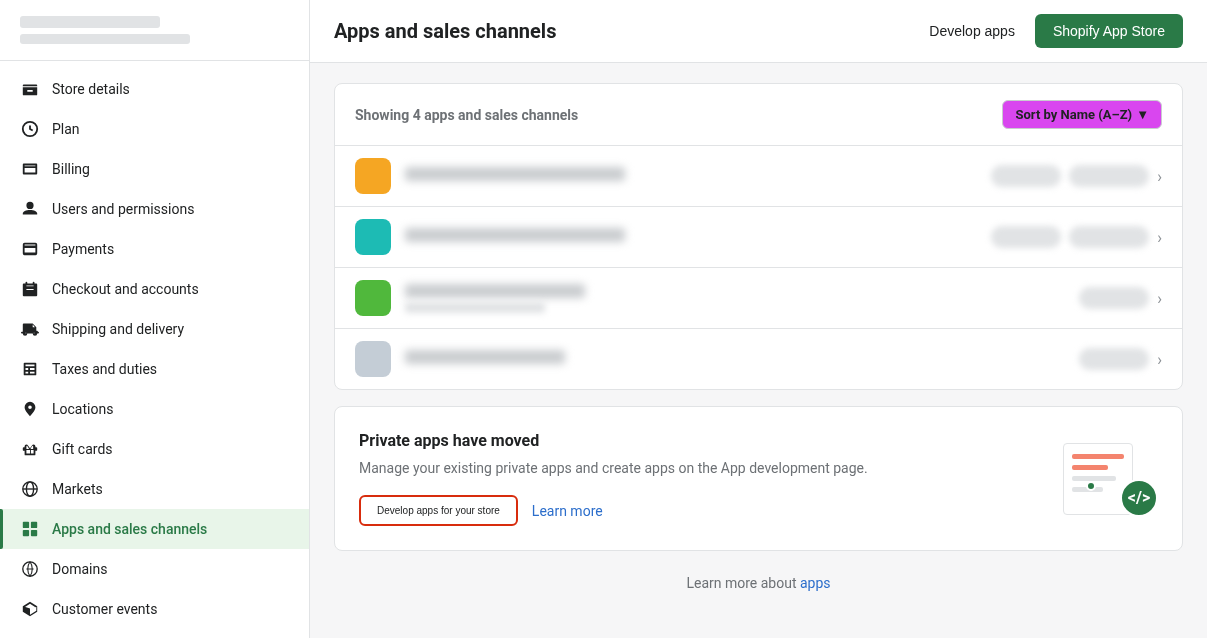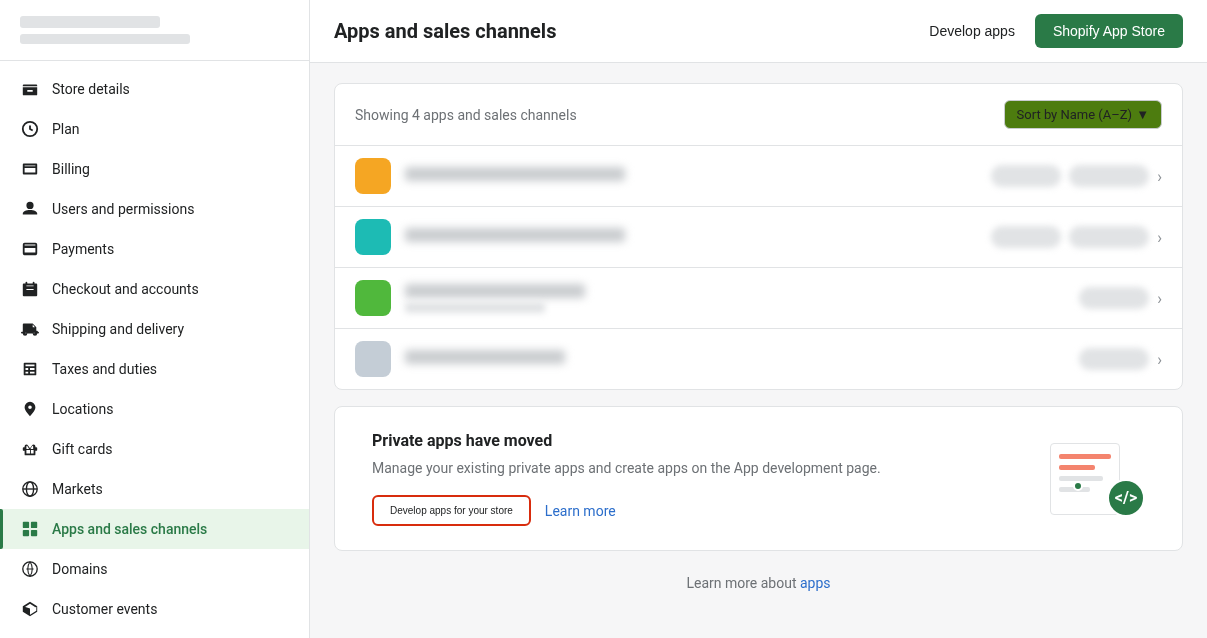--- a/index.html
+++ b/index.html
@@ -147,36 +147,37 @@
       background: #fff;
       border-radius: 8px;
       border: 1px solid #e1e3e5;
     }
     .card-header {
       padding: 16px 20px;
       display: flex;
       align-items: center;
       justify-content: space-between;
       border-bottom: 1px solid #e1e3e5;
+      font-weight: bold;
     }
     .showing-text {
       font-size: 14px;
       color: #6d7175;
     }
     .sort-select {
       display: flex;
       align-items: center;
       gap: 4px;
       border: 1px solid #c9cccf;
       border-radius: 6px;
       padding: 6px 12px;
       font-size: 13px;
       color: #202223;
       cursor: pointer;
-      background: #4d7c0f;
+      background: #d946ef;
     }
 
     
     .app-row {
       display: flex;
       align-items: center;
       padding: 12px 20px;
       border-bottom: 1px solid #e1e3e5;
       gap: 14px;
     }
@@ -228,21 +229,21 @@
       color: #8c9196;
       font-size: 16px;
       cursor: pointer;
     }
 
     
     .private-apps-card {
       background: #fff;
       border-radius: 8px;
       border: 1px solid #e1e3e5;
-      padding: 24px 37px;
+      padding: 24px 24px;
       display: flex;
       align-items: center;
       justify-content: space-between;
       gap: 20px;
     }
     .private-apps-content {
       flex: 1;
     }
     .private-apps-title {
       font-size: 16px;

